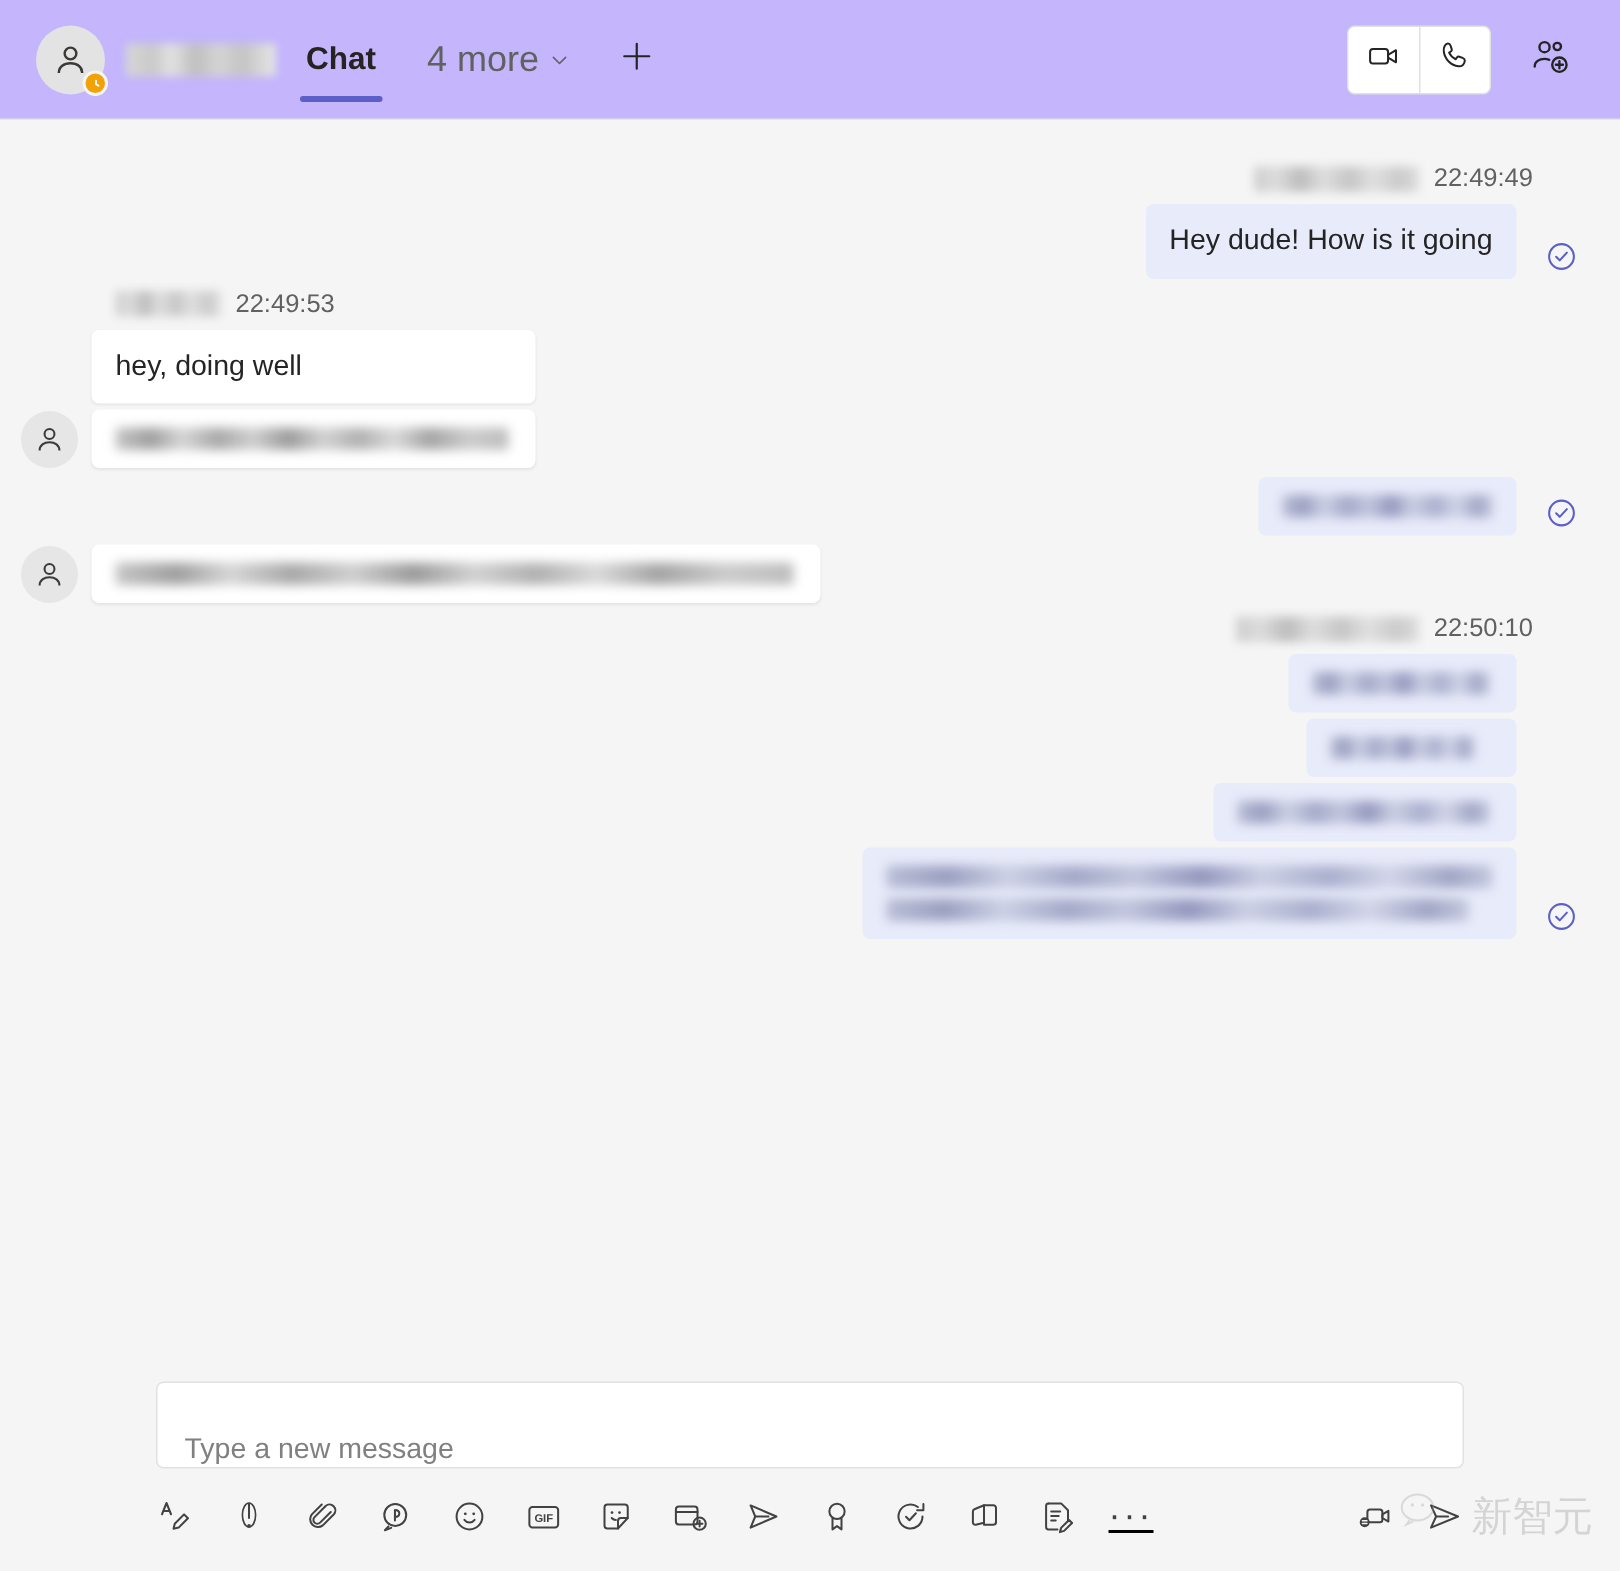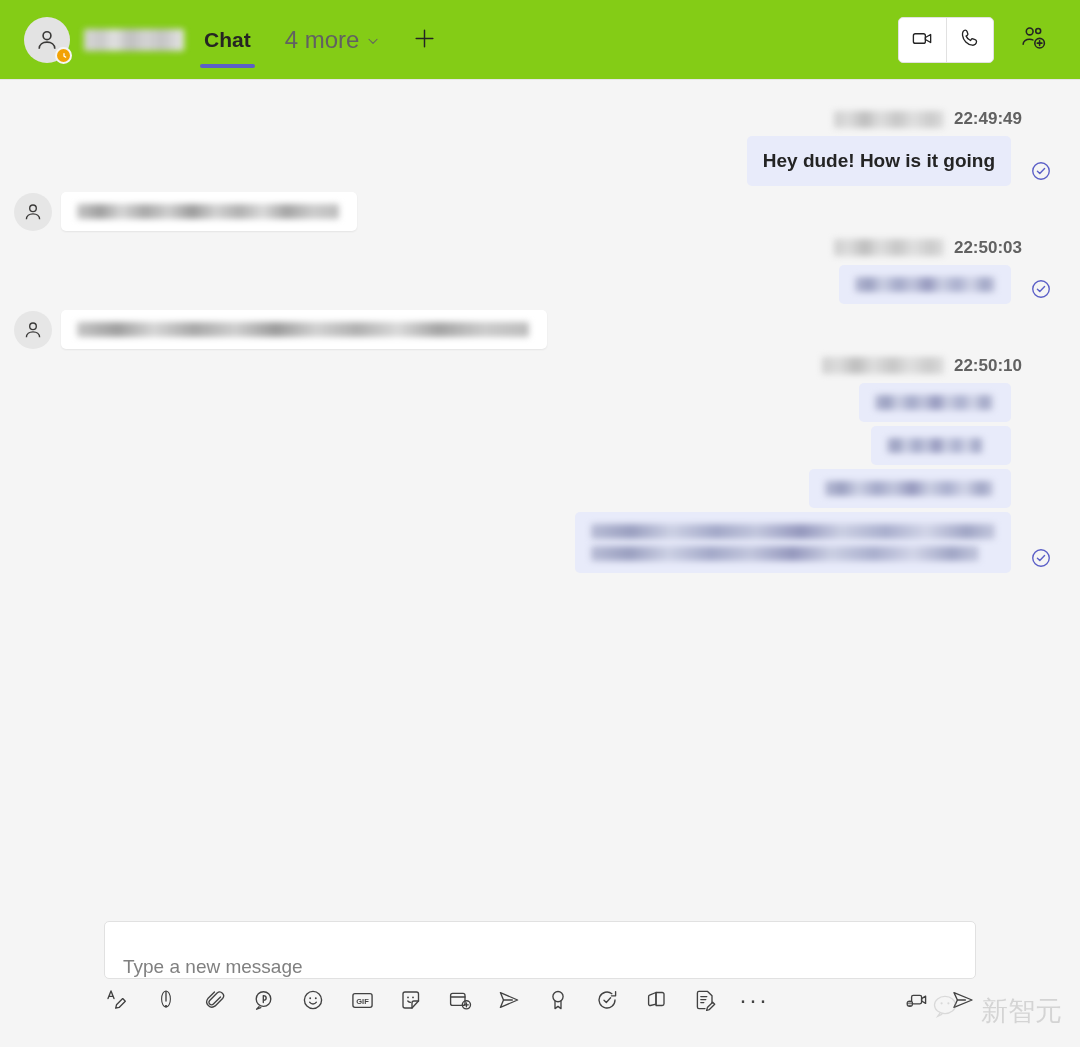--- a/index.html
+++ b/index.html
@@ -7,21 +7,21 @@
     width: 1080px; height: 1047px;
     font-family: "Liberation Sans", sans-serif;
     background: #f5f5f5;
     overflow: hidden;
   }
   .app { position: relative; width: 1080px; height: 1047px; display: flex; flex-direction: column; }
 
   
   .header {
     height: 80px; flex: 0 0 80px;
-    background: #84cc16;
+    background: #c4b5fd;
     display: flex; align-items: center;
     padding: 0 32px 0 24px;
     position: relative;
   }
   .header::after {
     content: ""; position: absolute; left: 0; right: 0; bottom: 0;
     height: 1px; background: #e6e6e6;
   }
   .hdr-avatar-wrap { position: relative; width: 46px; height: 46px; flex: 0 0 46px; margin-right: 14px; }
   .hdr-avatar {
@@ -57,21 +57,21 @@
     display: flex; background: #ffffff; border: 1px solid #e1e1e1; border-radius: 5px; overflow: hidden;
   }
   .call-btn {
     width: 47px; height: 44px; display: flex; align-items: center; justify-content: center; cursor: pointer;
   }
   .call-btn + .call-btn { border-left: 1px solid #e1e1e1; }
   .addppl-btn { cursor: pointer; display: flex; align-items: center; }
 
   
   .msglist {
-    flex: 1 1 auto; padding: 28px 28px 0 14px; overflow: hidden; position: relative; font-weight: bold;
+    flex: 1 1 auto; padding: 28px 28px 0 14px; overflow: hidden; position: relative;
   }
   .grp { display: flex; margin-bottom: 6px; }
   .grp.out { justify-content: flex-end; }
   .grp-inner { max-width: 790px; }
   .meta {
     display: flex; align-items: center; gap: 10px; margin-bottom: 6px;
     height: 22px;
   }
   .grp.out .meta { justify-content: flex-end; padding-right: 30px; }
   .grp.in  .meta { padding-left: 63px; }
@@ -109,22 +109,23 @@
     background: #ffffff; border: 1px solid #e1e1e1; border-radius: 5px;
     height: 58px; display: flex; align-items: flex-end; padding: 0 18px;
     margin: 0 76px 0 76px;
   }
   .input-box input {
     border: none; outline: none; width: 100%; font-size: 19px; color: #242424;
     font-family: "Liberation Sans", sans-serif; background: transparent;
   }
   .input-box input::placeholder { color: #808080; }
   .toolbar {
-    display: flex; align-items: flex-start; height: 48px;
+    display: flex; align-items: center; height: 48px;
     margin: 8px 76px 0 76px;
+    text-decoration: underline;
   }
   .tb-left { display: flex; align-items: center; gap: 23px; }
   .tb-right { margin-left: auto; display: flex; align-items: center; gap: 20px; }
   .tbi { cursor: pointer; display: flex; align-items: center; justify-content: center; width: 26px; height: 26px; color: #424242; }
   .dots { font-size: 24px; letter-spacing: 2px; color: #424242; line-height: 0.5; }
 
   
   .watermark {
     position: absolute; right: 18px; bottom: 18px;
     display: flex; align-items: center; gap: 15px;
@@ -224,41 +225,42 @@
               <svg width="22" height="22" viewBox="0 0 24 24" fill="none" stroke="#5b5fc7" stroke-width="1.5" stroke-linecap="round" stroke-linejoin="round">
                 <circle cx="12" cy="12" r="9"></circle>
                 <path d="M8.1 12.2l2.6 2.6 5.2-5.6"></path>
               </svg>
             </div>
           </div>
         </div>
       </div>
       <div class="grp in">
         <div class="grp-inner">
+          <div class="meta">
+            <div class="blur-name" style="width: 70px;"></div>
+            <div class="time">22:49:53</div>
+          </div>
           <div class="row">
             <div class="av-sm">
               <svg width="22" height="22" viewBox="0 0 24 24" fill="none" stroke="#3b3a39" stroke-width="1.5">
                 <circle cx="12" cy="8" r="3.6"></circle>
                 <path d="M4.8 20c0-3.8 3.2-6 7.2-6s7.2 2.2 7.2 6"></path>
               </svg>
             </div>
             <div class="stack">
+              <div class="bubble in">hey, doing well</div>
               <div class="bubble in" style="width: 296px;">
                 <div class="blur-line" style="width: 262px;"></div>
               </div>
             </div>
           </div>
         </div>
       </div>
       <div class="grp out">
         <div class="grp-inner">
-          <div class="meta">
-            <div class="blur-name" style="width: 110px;"></div>
-            <div class="time">22:50:03</div>
-          </div>
           <div class="row">
             <div class="stack">
               <div class="bubble out" style="width: 172px;">
                 <div class="blur-line" style="width: 140px;"></div>
               </div>
             </div>
             <div class="ticks">
               <svg width="22" height="22" viewBox="0 0 24 24" fill="none" stroke="#5b5fc7" stroke-width="1.5" stroke-linecap="round" stroke-linejoin="round">
                 <circle cx="12" cy="12" r="9"></circle>
                 <path d="M8.1 12.2l2.6 2.6 5.2-5.6"></path>

